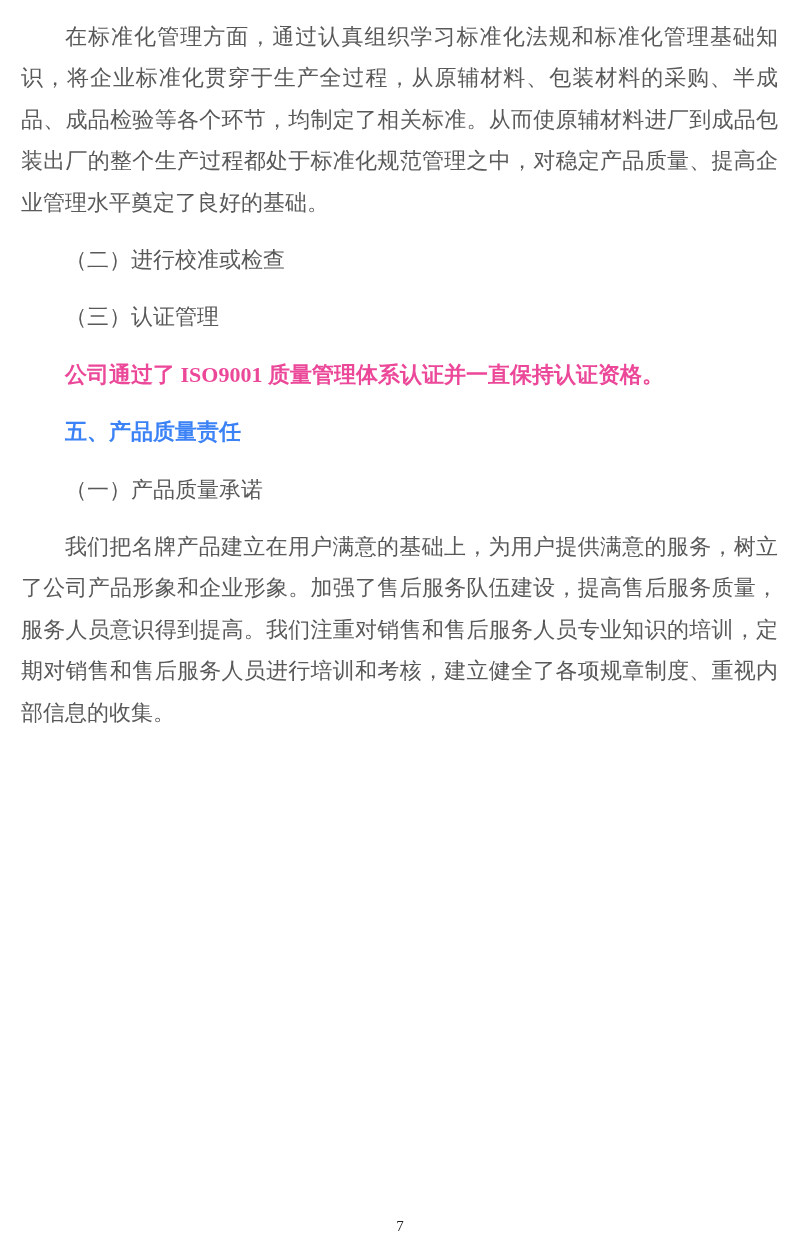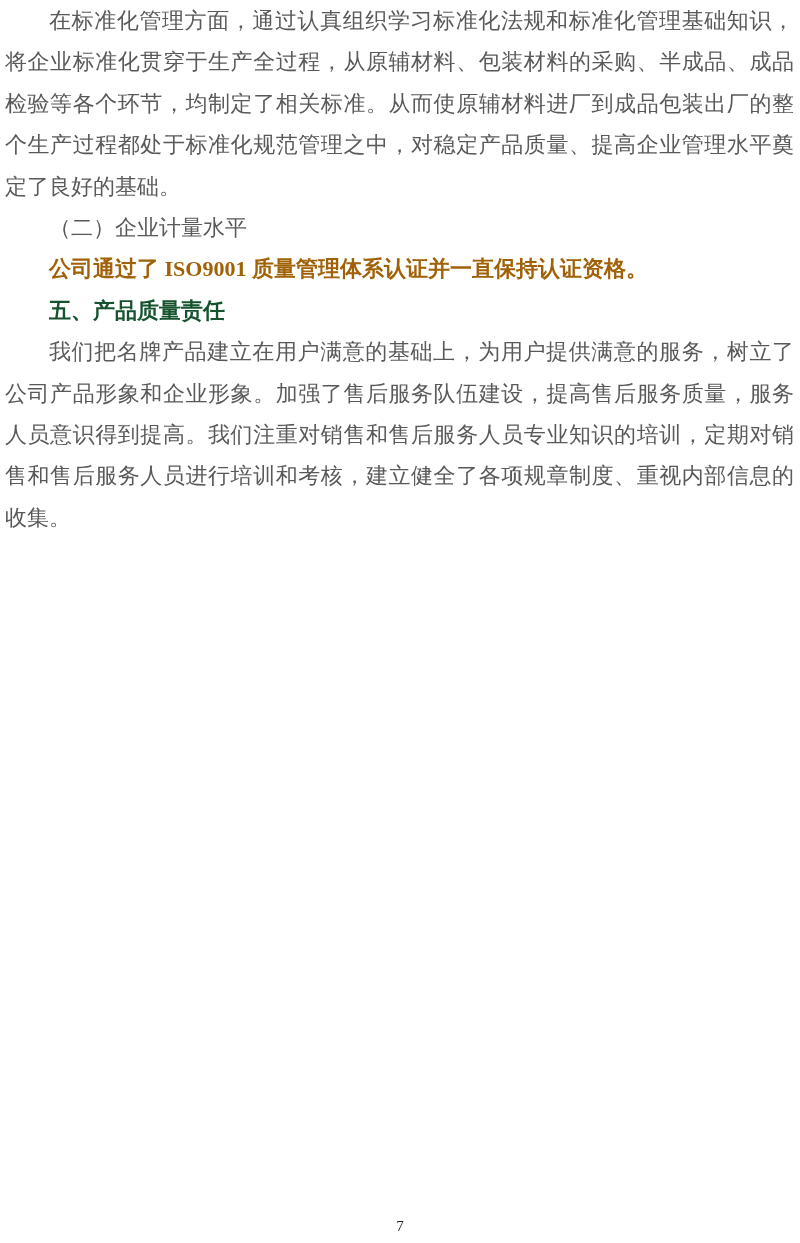--- a/index.html
+++ b/index.html
@@ -16,45 +16,47 @@
     font-family: "Liberation Serif", "DejaVu Serif", serif;
   }
   .content {
     padding: 0 6px 0 5px;
     color: #595959;
     font-size: 22px;
     line-height: 41.4px;
     text-align: justify;
   }
   .content p {
-    margin: 0;
+    margin: 16px;
     text-indent: 2em;
   }
   .para { font-weight: normal; }
-  .para-emphasis { font-weight: 600; color: #a16207; }
-  .chapter-heading { font-weight: bold; color: #14532d; }
+  .para-emphasis { font-weight: 600; color: #ec4899; }
+  .chapter-heading { font-weight: bold; color: #3b82f6; }
   .section-heading { font-weight: normal; }
   .page-footer {
     position: absolute;
     left: 0;
     bottom: 8px;
     width: 100%;
     text-align: center;
     color: #1f1f1f;
     font-size: 15px;
     line-height: 18px;
     font-family: "Liberation Serif", "DejaVu Serif", serif;
   }
 </style>
 </head>
 <body>
 
 <div class="page">
   <div class="content">
     <p class="para">在标准化管理方面，通过认真组织学习标准化法规和标准化管理基础知识，将企业标准化贯穿于生产全过程，从原辅材料、包装材料的采购、半成品、成品检验等各个环节，均制定了相关标准。从而使原辅材料进厂到成品包装出厂的整个生产过程都处于标准化规范管理之中，对稳定产品质量、提高企业管理水平奠定了良好的基础。</p>
-    <p class="section-heading">（二）企业计量水平</p>
+    <p class="section-heading">（二）进行校准或检查</p>
+    <p class="section-heading">（三）认证管理</p>
     <p class="para-emphasis">公司通过了 ISO9001 质量管理体系认证并一直保持认证资格。</p>
     <p class="chapter-heading">五、产品质量责任</p>
+    <p class="section-heading">（一）产品质量承诺</p>
     <p class="para">我们把名牌产品建立在用户满意的基础上，为用户提供满意的服务，树立了公司产品形象和企业形象。加强了售后服务队伍建设，提高售后服务质量，服务人员意识得到提高。我们注重对销售和售后服务人员专业知识的培训，定期对销售和售后服务人员进行培训和考核，建立健全了各项规章制度、重视内部信息的收集。</p>
 
   </div>
   <div class="page-footer">7</div>
 </div>
 
 </body></html>

